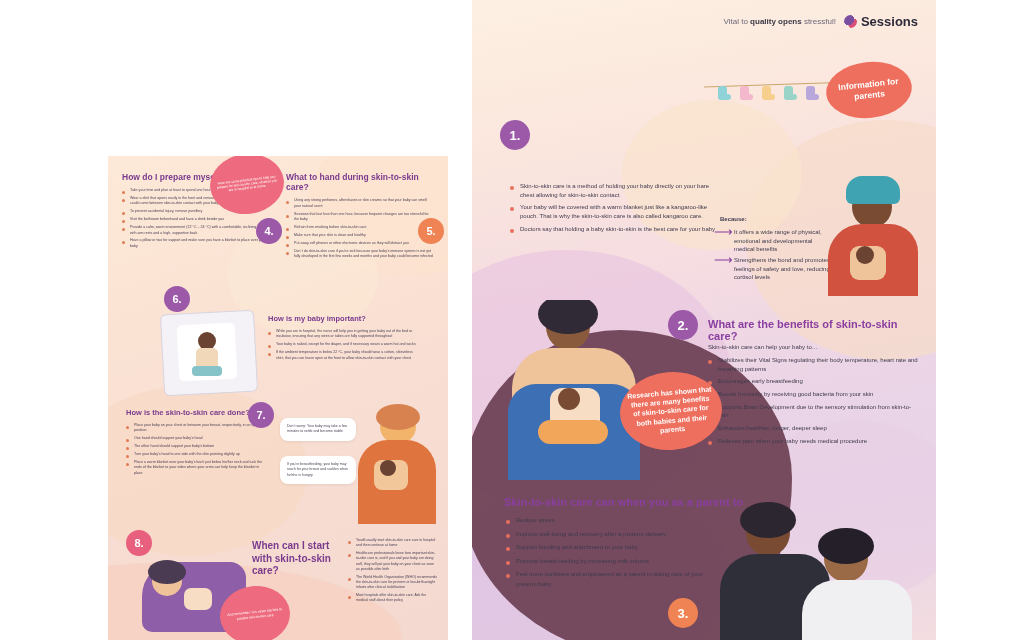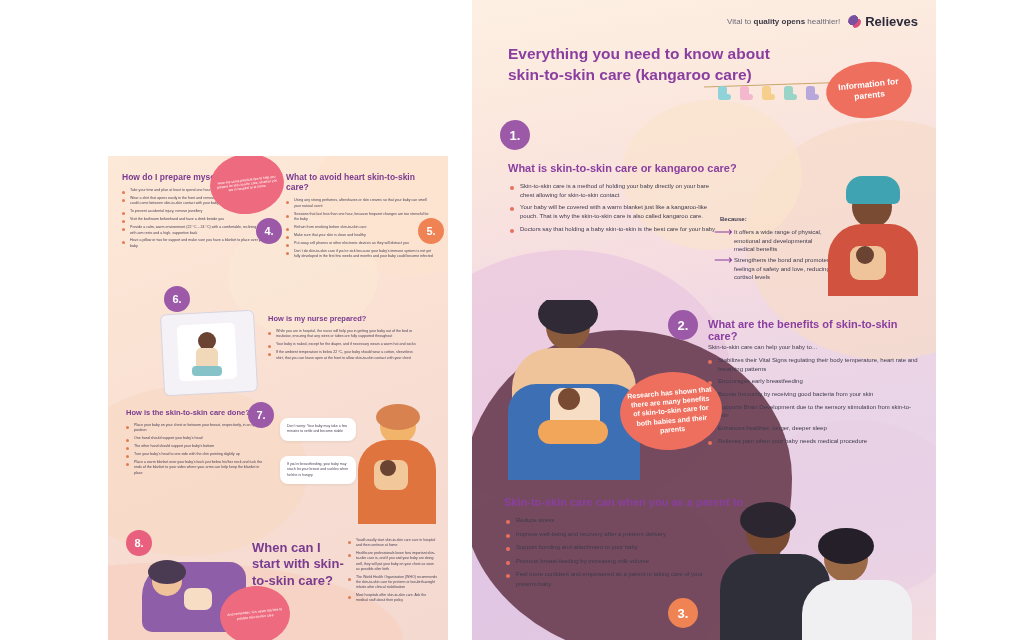--- a/index.html
+++ b/index.html
@@ -104,21 +104,21 @@
       </ul>
     </div>
     <div class="heartnote" style="left:102px;top:-2px;width:62px;height:48px;font-size:3.3px;line-height:1.3;transform:rotate(-7deg);">
       <span>Here are some practical tips to help you prepare for skin-to-skin care, whether you are in hospital or at home.</span>
     </div>
     <div class="badge purple" style="left:148px;top:62px;">
       <span>4.</span>
     </div>
 
     <div class="lp" style="left:178px;top:16px;width:148px;">
-      <div class="lp-title" style="font-size:8.5px;line-height:1.2;">What to avoid heart skin-to-skin care?</div>
+      <div class="lp-title" style="font-size:8.5px;line-height:1.2;">What to hand during skin-to-skin care?</div>
       <ul style="margin-top:6px;font-size:3.6px;line-height:1.5;">
         <li>Using any strong perfumes, aftershaves or skin creams so that your baby can smell your natural scent</li>
         <li>Sessions that last less than one hour, because frequent changes are too stressful for the baby</li>
         <li>Refrain from smoking before skin-to-skin care</li>
         <li>Make sure that your skin is clean and healthy</li>
         <li>Put away cell phones or other electronic devices as they will distract you</li>
         <li>Don´t do skin-to-skin care if you're sick because your baby's immune system is not yet fully developed in the first few weeks and months and your baby could become infected</li>
       </ul>
     </div>
     <div class="badge orange" style="left:310px;top:62px;">
@@ -129,21 +129,21 @@
       <span>6.</span>
     </div>
     <div class="ill" style="left:48px;top:150px;width:104px;height:92px;">
       <div style="position:absolute;left:6px;top:6px;width:92px;height:80px;background:#f4f2f6;border:1px solid #d8d4e0;border-radius:6px;transform:rotate(-3deg);"></div>
       <div style="position:absolute;left:22px;top:18px;width:58px;height:56px;background:#ffffff;border-radius:5px;transform:rotate(-3deg);"></div>
       <div class="figcircle" style="left:42px;top:26px;width:18px;height:18px;background:#6b4333;"></div>
       <div style="position:absolute;left:40px;top:42px;width:22px;height:24px;background:#f0d8b8;border-radius:5px;"></div>
       <div style="position:absolute;left:36px;top:60px;width:30px;height:10px;background:#86c3c9;border-radius:4px;"></div>
     </div>
     <div class="lp" style="left:160px;top:158px;width:150px;">
-      <div class="lp-title" style="font-size:7.5px;">How is my nurse prepared?</div>
+      <div class="lp-title" style="font-size:7.5px;">How is my baby important?</div>
       <ul style="margin-top:6px;font-size:3.6px;line-height:1.5;">
         <li>While you are in hospital, the nurse will help you in getting your baby out of the bed or incubator, ensuring that any wires or tubes are fully supported throughout</li>
         <li>Your baby is naked, except for the diaper, and if necessary wears a warm hat and socks</li>
         <li>If the ambient temperature is below 22 °C, your baby should wear a cotton, sleeveless shirt, that you can leave open at the front to allow skin-to-skin contact with your chest</li>
       </ul>
     </div>
 
     <div class="lp" style="left:18px;top:252px;width:140px;">
       <div class="lp-title" style="font-size:7.5px;">How is the skin-to-skin care done?</div>
       <ul style="margin-top:6px;font-size:3.6px;line-height:1.5;">
@@ -174,21 +174,21 @@
     <div class="badge pink" style="left:18px;top:374px;">
       <span>8.</span>
     </div>
     <div class="ill" style="left:30px;top:386px;width:110px;height:94px;">
       <div style="position:absolute;left:4px;top:20px;width:104px;height:70px;background:#8e5ea8;border-radius:34px 16px 10px 10px;"></div>
       <div class="figcircle" style="left:14px;top:24px;width:30px;height:30px;background:#f0c29a;"></div>
       <div class="figcircle" style="left:10px;top:18px;width:38px;height:24px;background:#4b3b52;"></div>
       <div style="position:absolute;left:46px;top:46px;width:28px;height:22px;background:#f6ddc4;border-radius:7px;"></div>
     </div>
     <div class="lp" style="left:144px;top:384px;width:92px;">
-      <div class="lp-title" style="font-size:13px;line-height:1.25;">When can I start with skin-to-skin care?</div>
+      <div class="lp-title" style="font-size:10px;line-height:1.25;">When can I start with skin-to-skin care?</div>
     </div>
     <div class="lp" style="left:240px;top:382px;width:90px;">
       <ul style="font-size:3.5px;line-height:1.5;">
         <li>Youdl usually start skin-to-skin care care in hospital and then continue at home</li>
         <li>Healthcare professionals know how important skin-to-skin care is, and if you and your baby are doing well, they will put your baby on your chest as soon as possible after birth</li>
         <li>The World Health Organisation (WHO) recommends the skin-to-skin care for preterm or low-birth-weight infants after clinical stabilisation</li>
         <li>Most hospitals offer skin-to-skin care. Ask the medical staff about their policy</li>
       </ul>
     </div>
     <div class="heartnote" style="left:112px;top:430px;width:58px;height:46px;font-size:3.4px;line-height:1.35;transform:rotate(-6deg);">
@@ -199,45 +199,43 @@
   <div class="sheet-right">
     <div class="rb2"></div>
     <div class="rb3"></div>
     <div class="rb1"></div>
     <div class="rb5"></div>
     <div class="rb4"></div>
     <div class="darkblob"></div>
 
     <div class="brandbar">
       <div class="brand-tag">
-        <span>Vital to </span><b>quality opens</b><span> healthier!</span>
+        <span>Vital to </span><b>quality opens</b><span> stressful!</span>
       </div>
       <div class="brand-logo">
         <span class="logo-mark"></span>
-        <span>Relieves</span>
+        <span>Sessions</span>
       </div>
     </div>
 
-    <div class="r-title">Everything you need to know about skin-to-skin care (kangaroo care)</div>
 
     <div class="line" style="left:232px;top:84px;width:150px;transform:rotate(-2deg);"></div>
     <div class="sock" style="left:246px;top:86px;background:#8fd2d8;"></div>
     <div class="sock" style="left:268px;top:86px;background:#f3b8cd;"></div>
     <div class="sock" style="left:290px;top:86px;background:#f6cf8d;"></div>
     <div class="sock" style="left:312px;top:86px;background:#9ad3c8;"></div>
     <div class="sock" style="left:334px;top:86px;background:#b8a7db;"></div>
 
     <div class="info-parents">
       <span>Information for parents</span>
     </div>
 
     <div class="badge purple" style="left:28px;top:120px;width:30px;height:30px;font-size:13px;">
       <span>1.</span>
     </div>
-    <div class="sec-h" style="left:36px;top:162px;width:290px;font-size:11px;">What is skin-to-skin care or kangaroo care?</div>
     <div class="rlist" style="left:38px;top:182px;width:210px;">
       <ul style="font-size:6px;line-height:1.45;">
         <li>Skin-to-skin care is a method of holding your baby directly on your bare chest allowing for skin-to-skin contact</li>
         <li>Your baby will be covered with a warm blanket just like a kangaroo-like pouch. That is why the skin-to-skin care is also called kangaroo care.</li>
         <li>Doctors say that holding a baby skin-to-skin is the best care for your baby</li>
       </ul>
     </div>
 
     <div style="position:absolute;left:248px;top:216px;font-size:6px;color:#3f3a4d;font-weight:bold;">Because:</div>
     <div class="arrow" style="left:242px;top:224px;">⟶</div>

